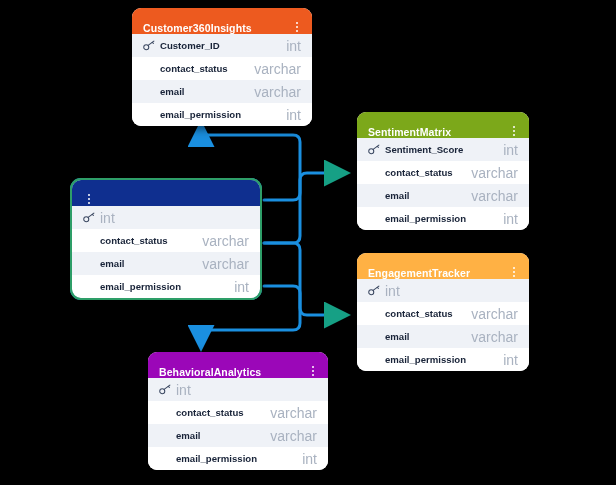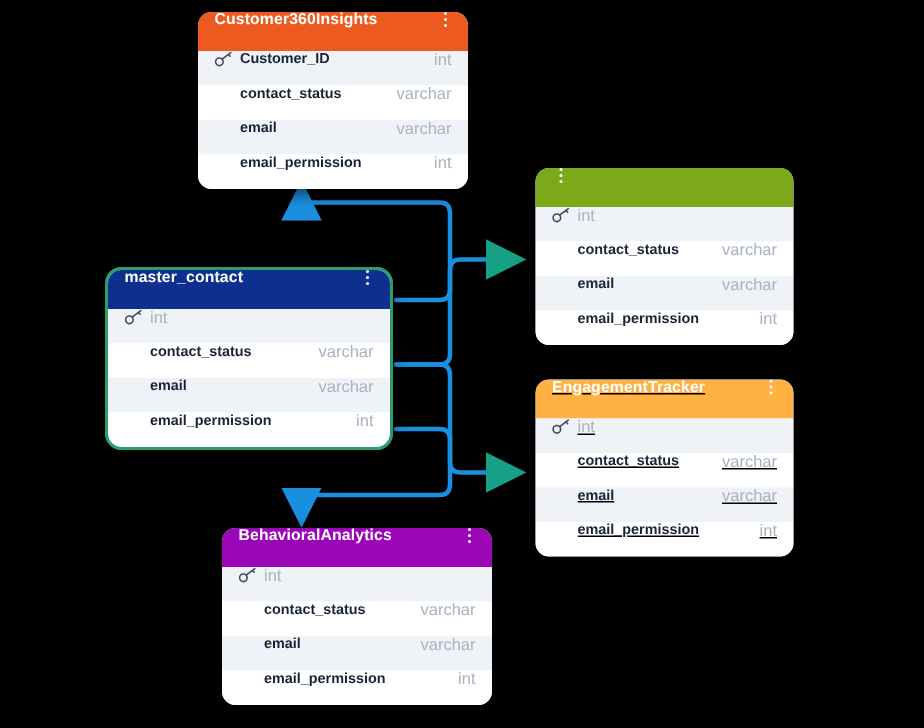--- a/index.html
+++ b/index.html
@@ -9,35 +9,35 @@
 
   
   #wires{position:absolute;left:0;top:0;width:616px;height:485px;}
 
   
   .table-card{position:absolute;background:#fff;border-radius:9px;
       box-shadow:0 3px 10px rgba(0,0,0,.55);overflow:hidden;}
   .table-card.selected{outline:2px solid #2e9e68;outline-offset:0;
       box-shadow:0 0 0 2px #1a8fe0, 0 3px 10px rgba(0,0,0,.55);}
 
-  .tbl-header{height:26px;display:flex;align-items:center;
-      padding:0 9px 16px 11px;box-sizing:border-box;}
+  .tbl-header{height:26px;display:flex;align-items:flex-end;
+      padding:0 9px 0 11px;box-sizing:border-box;}
   .tbl-title{flex:1;color:#fff;font-size:10.5px;font-weight:bold;
       letter-spacing:.1px;white-space:nowrap;overflow:hidden;}
   .kebab{width:12px;height:14px;display:flex;flex-direction:column;
       justify-content:center;align-items:center;gap:2px;cursor:pointer;}
   .kebab i{display:block;width:2px;height:2px;border-radius:50%;background:#fff;}
 
-  .tbl-row{height:23px;display:flex;align-items:flex-start;
+  .tbl-row{height:23px;display:flex;align-items:center;
       padding:0 11px 0 11px;box-sizing:border-box;background:#fff;}
   .tbl-row.alt{background:#eff2f7;}
   .col-key{width:17px;flex:none;display:flex;align-items:center;}
   .col-name{flex:1;font-size:9.6px;font-weight:bold;color:#182338;
       white-space:nowrap;overflow:hidden;}
-  .col-type{font-size:11px;color:#a9b2c0;white-space:nowrap;}
+  .col-type{font-size:14px;color:#a9b2c0;white-space:nowrap;}
 
   
   .key-ico{width:13px;height:11px;}
 </style>
 </head>
 <body>
 
 <div id="canvas">
 
   <svg id="wires" viewBox="0 0 616 485">
@@ -96,21 +96,20 @@
         <span class="col-type">varchar</span>
       </div>
       <div class="tbl-row">
         <span class="col-key"></span>
         <span class="col-name">email_permission</span>
         <span class="col-type">int</span>
       </div>
     </div>
   <div class="table-card selected" id="card-master_contact" style="left: 72px; top: 180px; width: 188px;">
       <div class="tbl-header" style="background:#0f2f8f">
-        <span class="tbl-title">master_contact</span>
         <span class="kebab">
           <i></i>
           <i></i>
           <i></i>
         </span>
       </div>
       <div class="tbl-row alt">
         <span class="col-key">
           <svg class="key-ico" viewBox="0 0 16 13">
             <circle cx="4" cy="8.6" r="3.1" fill="none" stroke="#3d4a63" stroke-width="1.3"></circle>
@@ -131,53 +130,55 @@
         <span class="col-type">varchar</span>
       </div>
       <div class="tbl-row">
         <span class="col-key"></span>
         <span class="col-name">email_permission</span>
         <span class="col-type">int</span>
       </div>
     </div>
   <div class="table-card" id="card-sentimentmatrix" style="left: 357px; top: 112px; width: 172px;">
       <div class="tbl-header" style="background:#7ca81a">
-        <span class="kebab">
-          <i></i>
-          <i></i>
-          <i></i>
-        </span>
-      </div>
-      <div class="tbl-row alt">
-        <span class="col-key">
-          <svg class="key-ico" viewBox="0 0 16 13">
-            <circle cx="4" cy="8.6" r="3.1" fill="none" stroke="#3d4a63" stroke-width="1.3"></circle>
-            <line x1="6.3" y1="6.4" x2="13.4" y2="1.1" stroke="#3d4a63" stroke-width="1.3" stroke-linecap="round"></line>
-            <line x1="11.3" y1="2.6" x2="12.8" y2="4.0" stroke="#3d4a63" stroke-width="1.3" stroke-linecap="round"></line>
-          </svg>
-        </span>
-        <span class="col-type">int</span>
-      </div>
-      <div class="tbl-row">
-        <span class="col-key"></span>
-        <span class="col-name">contact_status</span>
-        <span class="col-type">varchar</span>
-      </div>
-      <div class="tbl-row alt">
-        <span class="col-key"></span>
-        <span class="col-name">email</span>
-        <span class="col-type">varchar</span>
-      </div>
-      <div class="tbl-row">
-        <span class="col-key"></span>
-        <span class="col-name">email_permission</span>
-        <span class="col-type">int</span>
-      </div>
-    </div>
-  <div class="table-card" id="card-engagementtracker" style="left: 357px; top: 253px; width: 172px; text-decoration: underline;">
+        <span class="tbl-title">SentimentMatrix</span>
+        <span class="kebab">
+          <i></i>
+          <i></i>
+          <i></i>
+        </span>
+      </div>
+      <div class="tbl-row alt">
+        <span class="col-key">
+          <svg class="key-ico" viewBox="0 0 16 13">
+            <circle cx="4" cy="8.6" r="3.1" fill="none" stroke="#3d4a63" stroke-width="1.3"></circle>
+            <line x1="6.3" y1="6.4" x2="13.4" y2="1.1" stroke="#3d4a63" stroke-width="1.3" stroke-linecap="round"></line>
+            <line x1="11.3" y1="2.6" x2="12.8" y2="4.0" stroke="#3d4a63" stroke-width="1.3" stroke-linecap="round"></line>
+          </svg>
+        </span>
+        <span class="col-name">Sentiment_Score</span>
+        <span class="col-type">int</span>
+      </div>
+      <div class="tbl-row">
+        <span class="col-key"></span>
+        <span class="col-name">contact_status</span>
+        <span class="col-type">varchar</span>
+      </div>
+      <div class="tbl-row alt">
+        <span class="col-key"></span>
+        <span class="col-name">email</span>
+        <span class="col-type">varchar</span>
+      </div>
+      <div class="tbl-row">
+        <span class="col-key"></span>
+        <span class="col-name">email_permission</span>
+        <span class="col-type">int</span>
+      </div>
+    </div>
+  <div class="table-card" id="card-engagementtracker" style="left: 357px; top: 253px; width: 172px;">
       <div class="tbl-header" style="background:#ffb144">
         <span class="tbl-title">EngagementTracker</span>
         <span class="kebab">
           <i></i>
           <i></i>
           <i></i>
         </span>
       </div>
       <div class="tbl-row alt">
         <span class="col-key">

